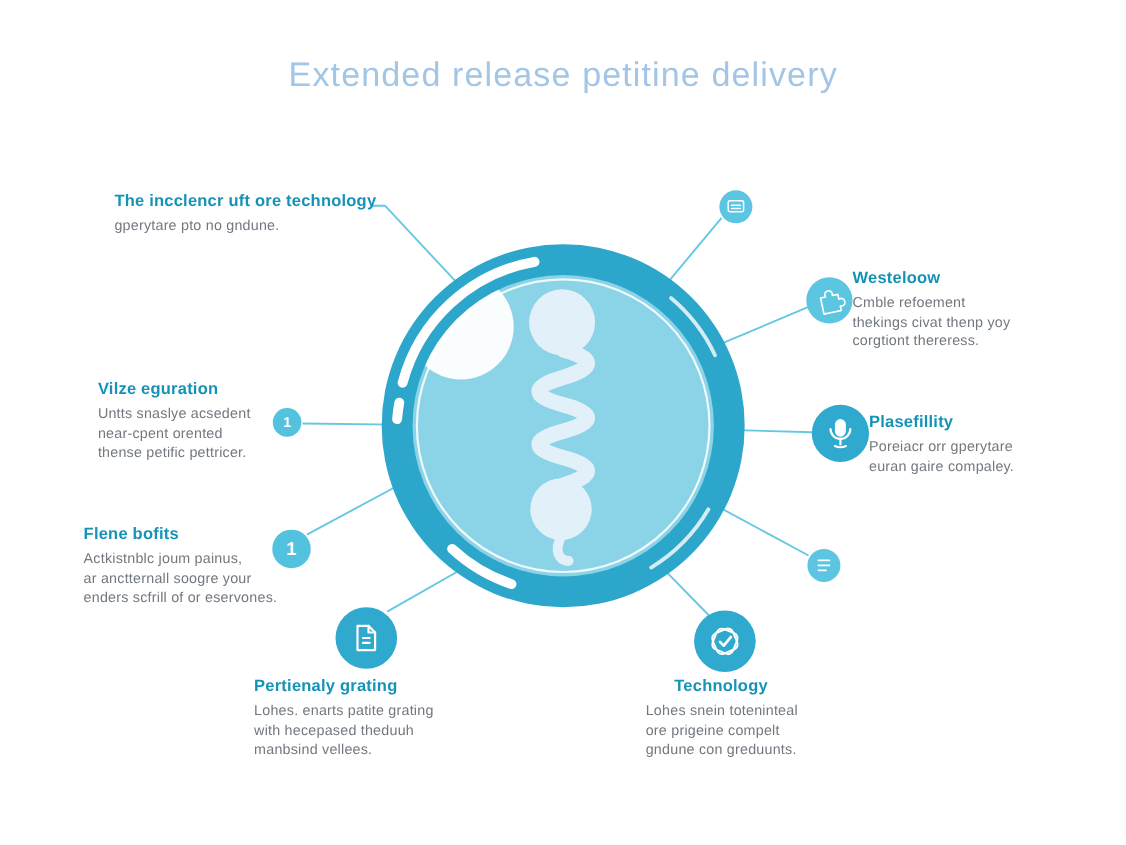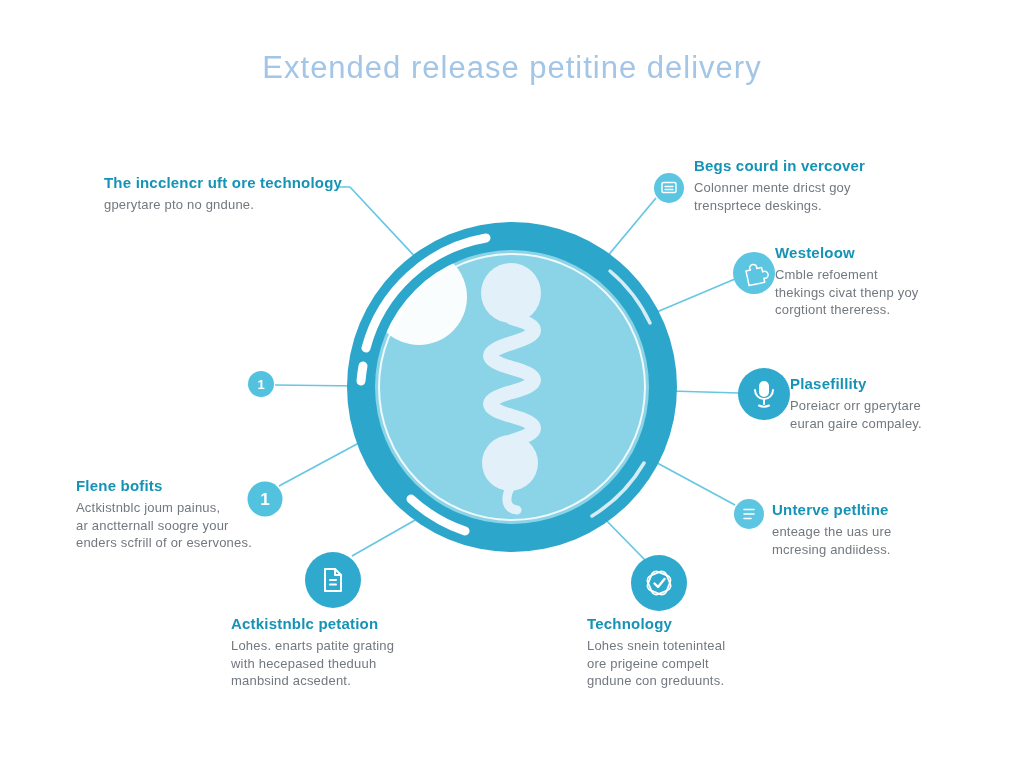--- a/index.html
+++ b/index.html
@@ -9,21 +9,21 @@
   }
   .main-title{
     position:absolute;left:0;right:0;top:50px;text-align:center;
     font-size:31px;font-weight:300;letter-spacing:1px;color:#a3c5e6;
   }
   .callout{position:absolute;white-space:nowrap;}
   .callout h3{margin:0 0 5px 0;font-size:15px;font-weight:bold;color:#1593b7;letter-spacing:.2px;}
   .callout .line{font-size:13px;color:#72787f;line-height:17.5px;letter-spacing:.2px;}
   .underlay{position:absolute;left:0;top:0;}
   .textlayer{position:absolute;left:0;top:0;width:1024px;height:632px;z-index:2;}
-  .indent-head h3{}
+  .indent-head h3{margin-left:26px;}
 </style>
 </head>
 <body>
 
 <div class="stage">
 
   <svg class="underlay" width="1024" height="768" viewBox="0 0 1024 768">
     <defs>
       <clipPath id="innerClip">
           <circle cx="512" cy="387" r="137"></circle>
@@ -123,59 +123,55 @@
 
   <div class="textlayer">
 
     <div class="main-title">Extended release petitine delivery</div>
 
     <div class="callout" style="left:104px;top:174px">
       <h3>The incclencr uft ore technology</h3>
       <div class="line">gperytare pto no gndune.</div>
     </div>
 
+    <div class="callout" style="left:89px;top:345px">
+      <h3>Vilze eguration</h3>
+      <div class="line">Untts snaslye acsedent</div>
+      <div class="line">near-cpent orented</div>
+      <div class="line">thense petific pettricer.</div>
+    </div>
 
     <div class="callout" style="left:76px;top:477px">
       <h3>Flene bofits</h3>
       <div class="line">Actkistnblc joum painus,</div>
       <div class="line">ar anctternall soogre your</div>
       <div class="line">enders scfrill of or eservones.</div>
     </div>
 
     <div class="callout" style="left:231px;top:615px">
-      <h3>Actkistnblc petation</h3>
+      <h3>Pertienaly grating</h3>
       <div class="line">Lohes. enarts patite grating</div>
       <div class="line">with hecepased theduuh</div>
-      <div class="line">manbsind acsedent.</div>
+      <div class="line">manbsind vellees.</div>
     </div>
 
-    <div class="callout" style="left:694px;top:157px">
-      <h3>Begs courd in vercover</h3>
-      <div class="line">Colonner mente dricst goy</div>
-      <div class="line">trensprtece deskings.</div>
-    </div>
 
     <div class="callout" style="left:775px;top:244px">
       <h3>Westeloow</h3>
       <div class="line">Cmble refoement</div>
       <div class="line">thekings civat thenp yoy</div>
       <div class="line">corgtiont thereress.</div>
     </div>
 
     <div class="callout" style="left:790px;top:375px">
       <h3>Plasefillity</h3>
       <div class="line">Poreiacr orr gperytare</div>
       <div class="line">euran gaire compaley.</div>
     </div>
 
-    <div class="callout" style="left:772px;top:501px">
-      <h3>Unterve petltine</h3>
-      <div class="line">enteage the uas ure</div>
-      <div class="line">mcresing andiidess.</div>
-    </div>
 
     <div class="callout indent-head" style="left:587px;top:615px">
       <h3>Technology</h3>
       <div class="line">Lohes snein toteninteal</div>
       <div class="line">ore prigeine compelt</div>
       <div class="line">gndune con greduunts.</div>
     </div>
 
   </div>
 </div>

